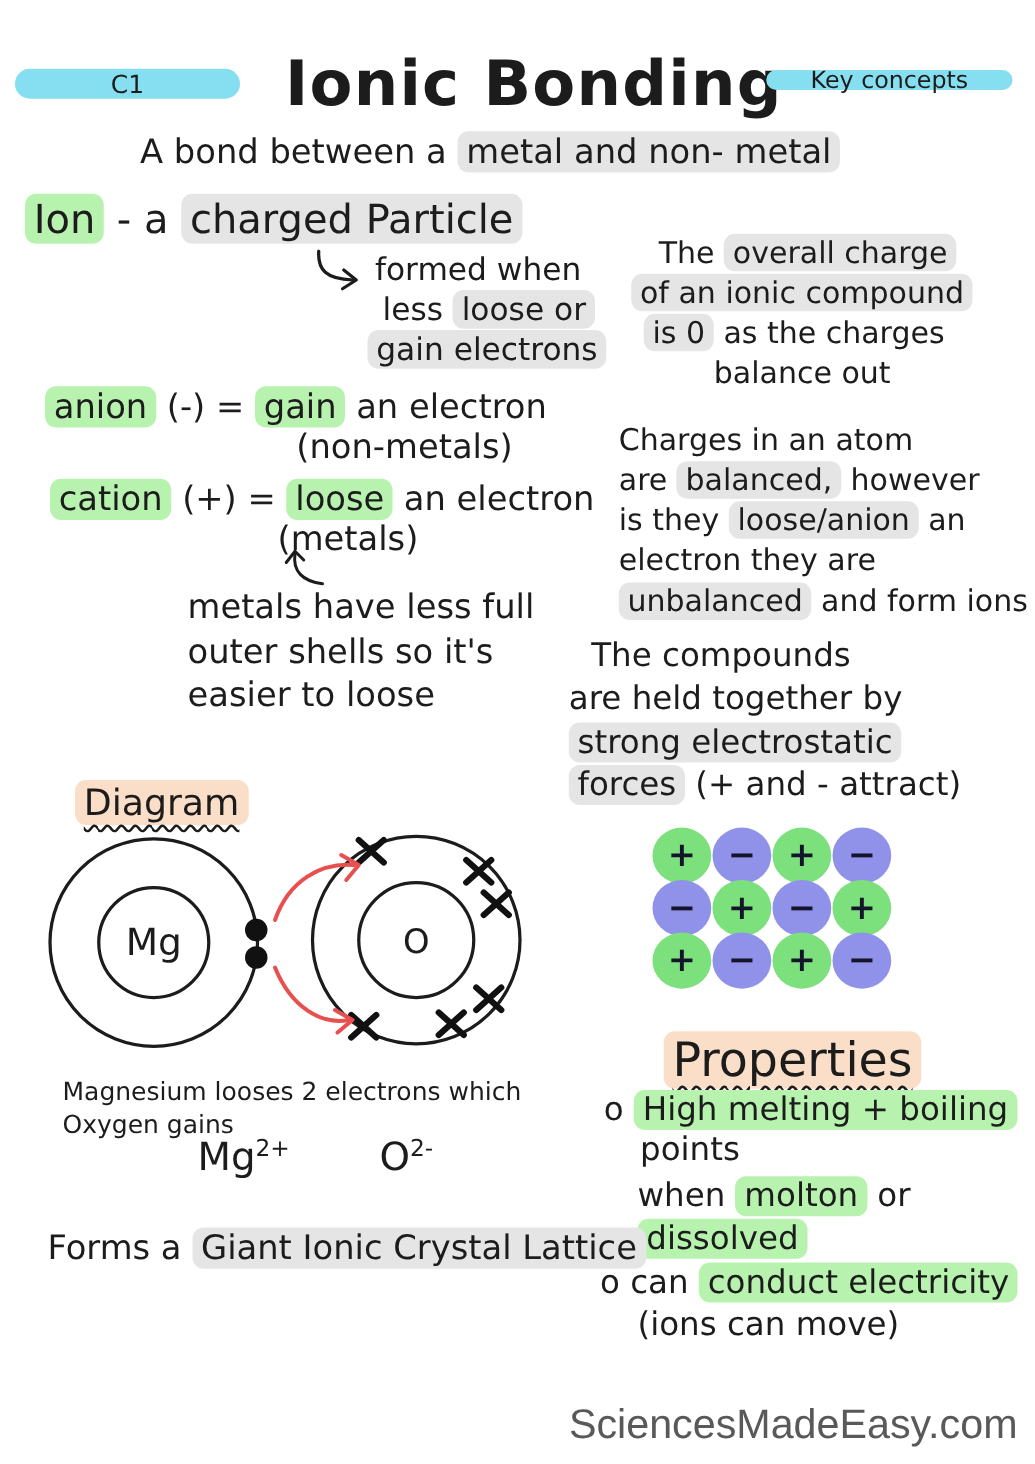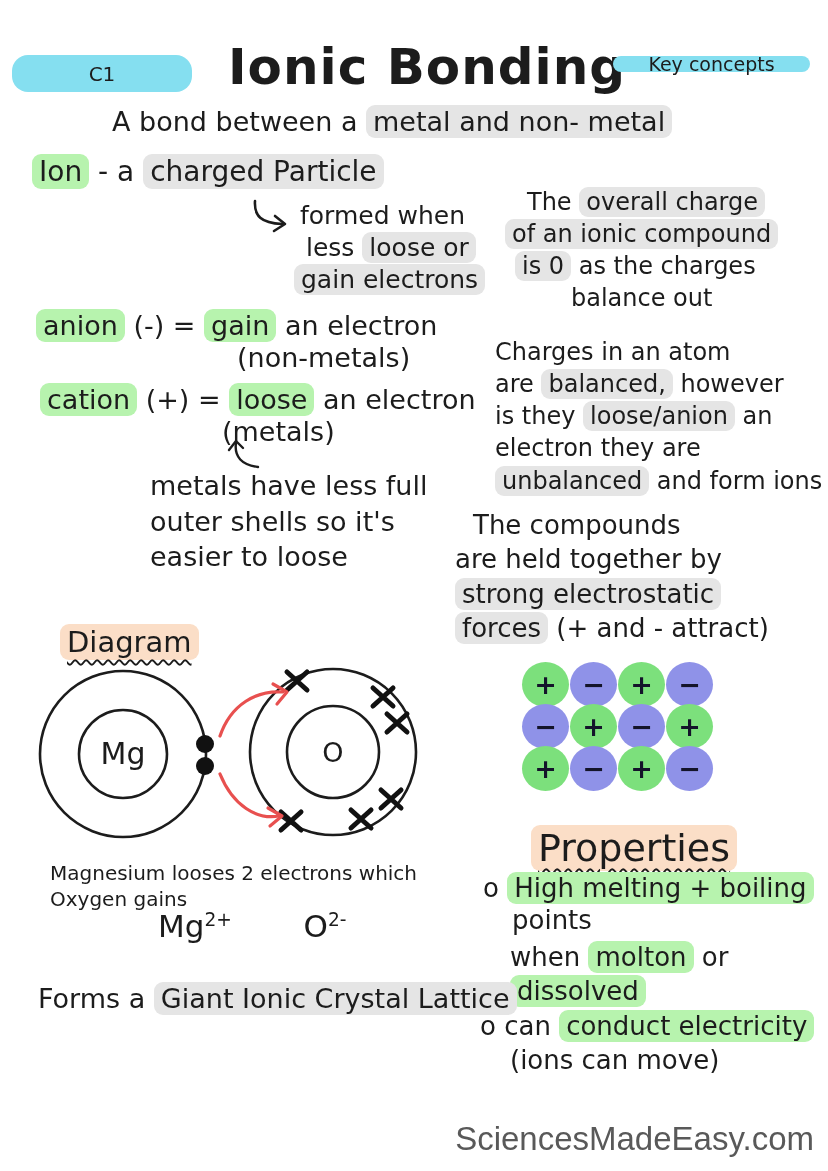--- a/index.html
+++ b/index.html
@@ -74,36 +74,36 @@
     white-space: nowrap;
   }
 
   svg text { font-family: "DejaVu Sans", sans-serif; fill: #1c1c1c; }
 </style>
 </head>
 <body>
 
 <div class="page">
 
-  <div class="pill abs" style="left:12px; top:55px; width:180px; height:37px;">
+  <div class="pill abs" style="left:12px; top:55px; width:180px; height:24px;">
     <span>C1</span>
   </div>
 
   <div class="title hand abs" style="left:228px; top:38px;">Ionic Bonding</div>
 
   <div class="pill abs" style="left:613px; top:56px; width:197px; height:16px; font-size:19px;">
     <span>Key concepts</span>
   </div>
 
   <div class="hand t27 abs" style="left:112px; top:104px;">
     <span>A  bond between a</span>
     <span class="hl hl-purple">metal and non- metal</span>
   </div>
 
-  <div class="hand t27 abs" style="left:20px; top:154px; font-size:28px;margin-left:12px;">
+  <div class="hand t27 abs" style="left:20px; top:154px; font-size:32px;">
     <span class="hl hl-green">Ion</span>
     <span>- a</span>
     <span class="hl hl-purple">charged Particle</span>
   </div>
 
   <div class="abs" style="left:248px; top:198px;">
     <svg width="48" height="36" viewBox="0 0 48 36">
       <path d="M7 3 C 6 18, 13 25, 34 26" fill="none" stroke="#1c1c1c" stroke-width="2.6" stroke-linecap="round"></path>
       <path d="M27 18 L37 26 L26 33" fill="none" stroke="#1c1c1c" stroke-width="2.6" stroke-linecap="round" stroke-linejoin="round"></path>
     </svg>

